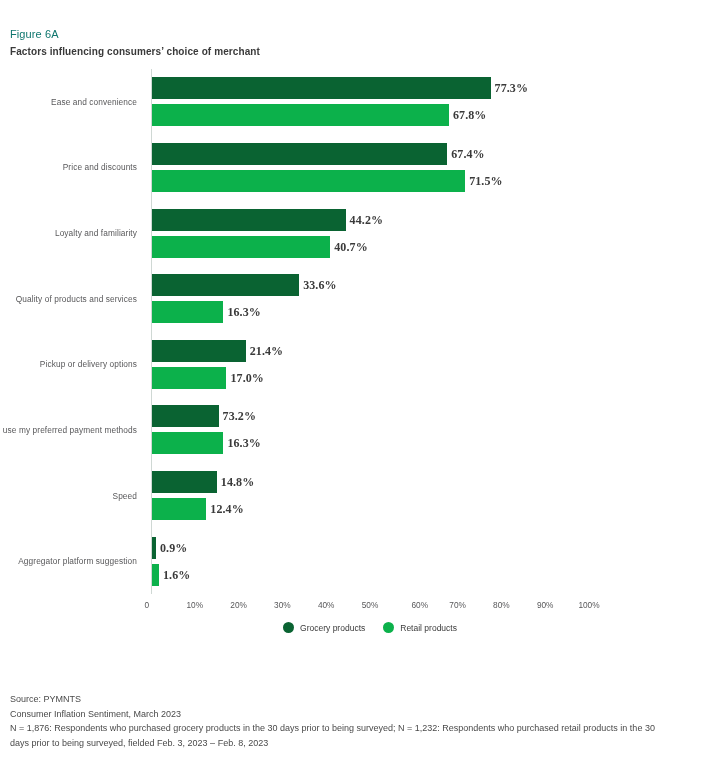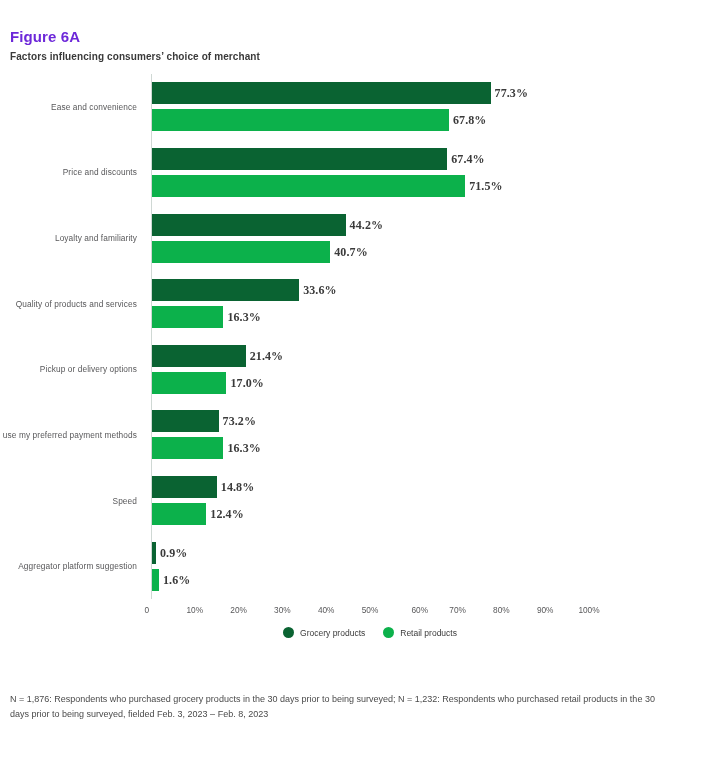--- a/index.html
+++ b/index.html
@@ -11,23 +11,23 @@
     width: 710px;
     height: 781px;
     font-family: "Liberation Sans", sans-serif;
     color: #3b3b3b;
     position: relative;
     overflow: hidden;
   }
   .page { padding: 28px 10px 0 10px; position: relative; height: 100%; }
 
   .fig-label {
-    font-size: 15px;
-    font-weight: bold;
-    color: #6d28d9;
+    font-size: 11px;
+    font-weight: normal;
+    color: #0f766e;
     letter-spacing: .1px;
     margin: 0 0 6px 0;
   }
   .fig-title {
     font-size: 10px;
     font-weight: bold;
     color: #3a3a3a;
     letter-spacing: .1px;
     margin: 0 0 7px 0;
   }
@@ -221,16 +221,18 @@
           </div>
           <div class="legend-item">
             <span class="legend-dot s1"></span>
             <span class="legend-text">Retail products</span>
           </div>
         </div>
     </div>
   </div>
 
   <div class="footer">
+    <div>Source: PYMNTS</div>
+    <div>Consumer Inflation Sentiment, March 2023</div>
     <div>N = 1,876: Respondents who purchased grocery products in the 30 days prior to being surveyed; N = 1,232: Respondents who purchased retail products in the 30 days prior to being surveyed, fielded Feb. 3, 2023 – Feb. 8, 2023</div>
   </div>
 
 </div>
 
 </body></html>

